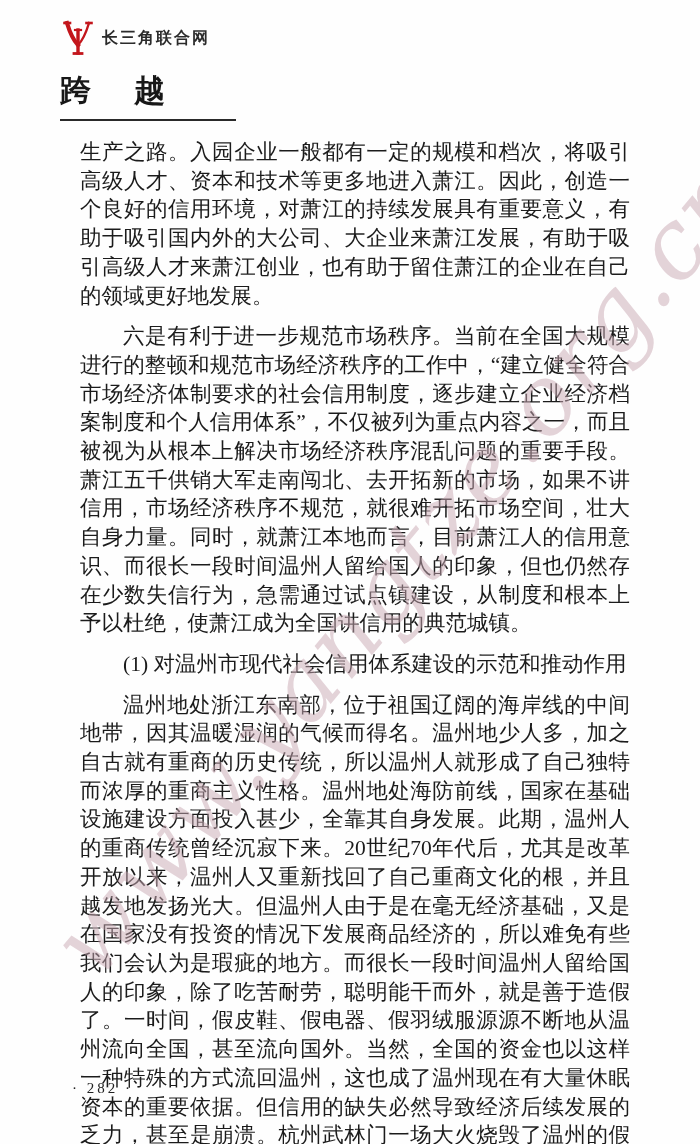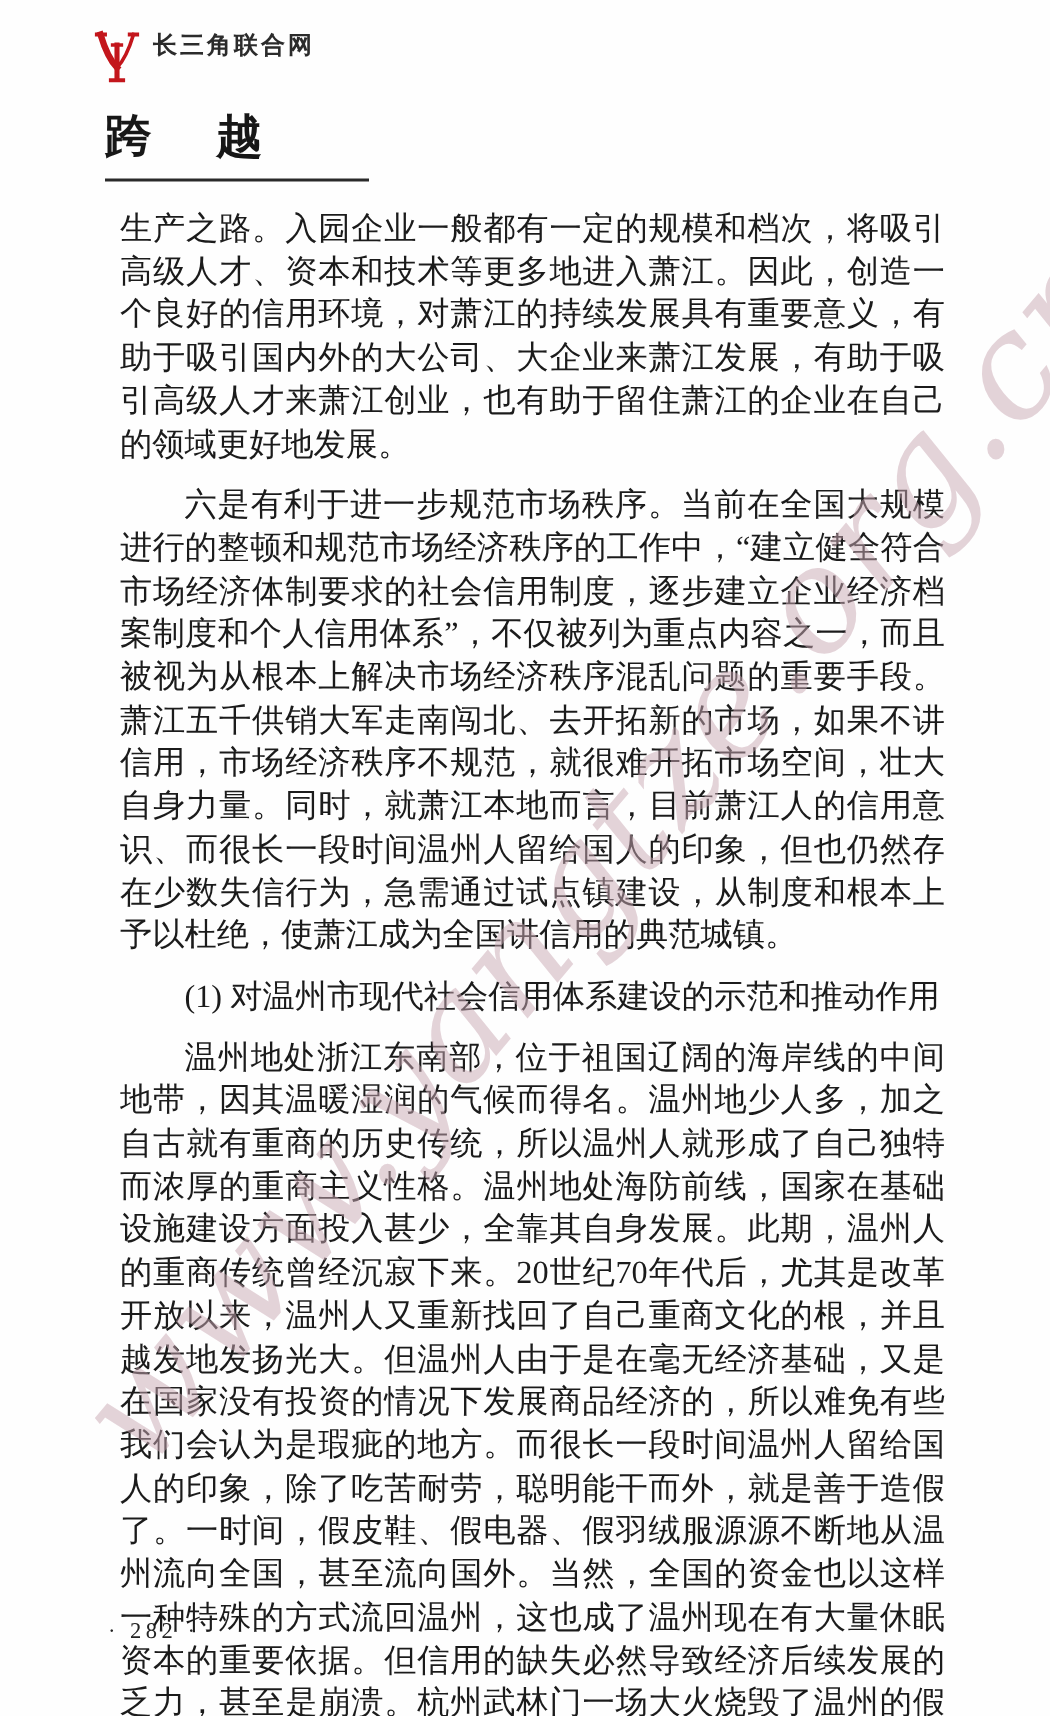--- a/index.html
+++ b/index.html
@@ -30,34 +30,35 @@
     opacity: 0.50;
     white-space: nowrap;
     letter-spacing: 2px;
     z-index: 3;
     pointer-events: none;
   }
   .header {
     position: absolute;
     left: 63px; top: 20px;
     display: flex;
+    align-items: center;
     gap: 9px;
     z-index: 1;
   }
   .logo-mark { width: 30px; height: 36px; display: inline-block; }
   .logo-text {
     font-size: 16px;
     font-weight: bold;
     color: #2b2b2b;
     font-family: "Liberation Sans", "DejaVu Sans", sans-serif;
     letter-spacing: 2px;
   }
   .title {
     position: absolute;
-    left: 70px; top: 70px;
+    left: 60px; top: 70px;
     margin: 0;
     width: 176px;
     font-size: 31px;
     font-weight: bold;
     color: #171717;
     letter-spacing: 6px;
     padding-bottom: 7px;
     border-bottom: 2px solid #2a2a2a;
     z-index: 1;
     font-family: "DejaVu Serif", serif;

